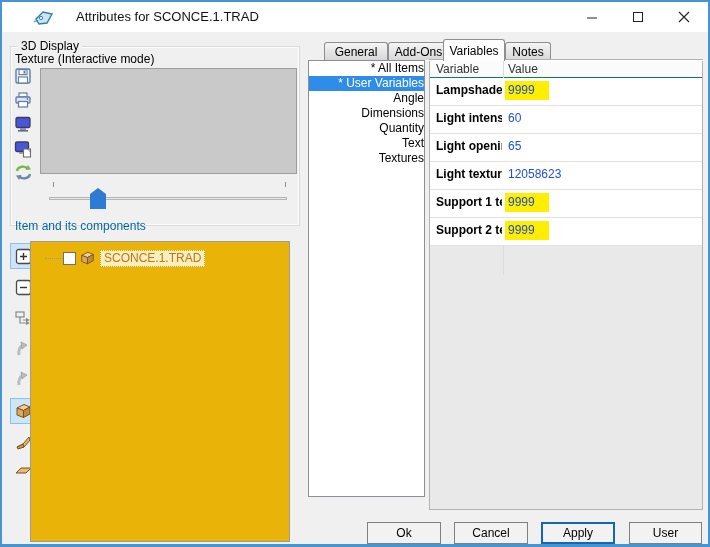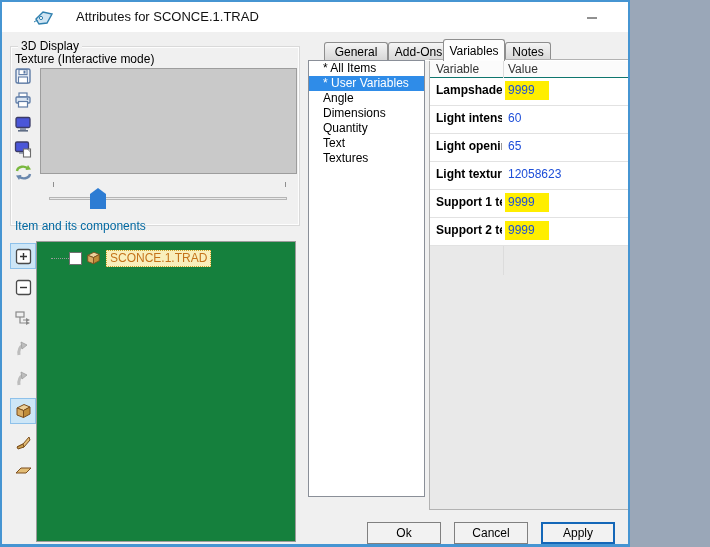--- a/index.html
+++ b/index.html
@@ -1,37 +1,37 @@
 <!DOCTYPE html>
 <html><head>
 <meta charset="utf-8">
 <style>
   html,body{margin:0;padding:0;background:#9aa7b8;font-family:"Liberation Sans",sans-serif;}
   *{box-sizing:border-box;}
-  .window{position:relative;width:630px;height:547px;background:#f0f0f0;
-    border:2px solid #4695d2;border-bottom-width:3px;overflow:hidden;}
+  .window{position:relative;width:710px;height:547px;background:#f0f0f0;
+    border:2px solid #4695d2;border-bottom-width:3px;overflow:hidden;text-align:right;}
   
   .titlebar{position:absolute;left:0;top:0;width:100%;height:30px;background:#ffffff;}
   .title-icon{position:absolute;left:31px;top:8px;width:22px;height:16px;}
   .title-text{position:absolute;left:74px;top:7px;font-size:13px;color:#111;}
   .tb-btn{position:absolute;top:0;width:32px;height:30px;display:flex;align-items:center;justify-content:center;}
   .tb-min{left:574px;} .tb-max{left:620px;} .tb-close{left:666px;}
   
   .groupbox{position:absolute;left:8px;top:44px;width:290px;height:180px;
     border:1px solid #d9d9d9;box-shadow:inset 0 0 0 1px #fdfdfd;}
   .gb-label{position:absolute;left:16px;top:37px;font-size:12px;color:#000;background:#f0f0f0;padding:0 3px;}
   .texture-label{position:absolute;left:13px;top:50px;font-size:12px;color:#000;}
   .vtool{position:absolute;left:10px;width:22px;height:22px;display:flex;align-items:center;justify-content:center;}
   .preview{position:absolute;left:38px;top:66px;width:257px;height:106px;background:#c9c9c9;border:1px solid #9d9d9d;}
   .tick{position:absolute;top:180px;width:1px;height:5px;background:#8f8f8f;}
   .slider-track{position:absolute;left:47px;top:195px;width:238px;height:3px;background:#e9e9e9;border:1px solid #b5b5b5;}
   .slider-thumb{position:absolute;left:88px;top:186px;width:16px;height:21px;background:#2d7cd3;
     clip-path:polygon(50% 0,100% 28%,100% 100%,0 100%,0 28%);}
   .components-label{position:absolute;left:13px;top:217px;font-size:12px;color:#0369a1;}
-  .treebox{position:absolute;left:34px;top:239px;width:260px;height:301px;background:#15803d;border:1px solid #9b9b9b;}
+  .treebox{position:absolute;left:28px;top:239px;width:260px;height:301px;background:#eab308;border:1px solid #9b9b9b;}
   .tree-row{position:absolute;left:14px;top:7px;height:18px;display:flex;align-items:center;}
   .tree-dots{width:18px;height:1px;border-top:1px dotted #9a9a9a;}
   .tree-check{width:13px;height:13px;background:#fff;border:1px solid #707070;margin-right:3px;}
   .tree-cube{width:17px;height:16px;margin-right:4px;}
   .tree-label{font-size:12px;color:#c4731b;background:#f9efbc;border:1px dotted #c9a227;padding:0 3px;line-height:15px;}
   .ttool{position:absolute;left:8px;width:26px;height:26px;display:flex;align-items:center;justify-content:center;border:1px solid transparent;}
   .ttool.sel{background:#cde6f7;border:1px solid #8ec1ea;}
   
   .tab{position:absolute;top:40px;height:18px;font-size:12px;color:#000;display:flex;align-items:center;
     justify-content:center;background:linear-gradient(#f5f5f5,#d7d7d7);border:1px solid #8e8e8e;border-bottom:none;

